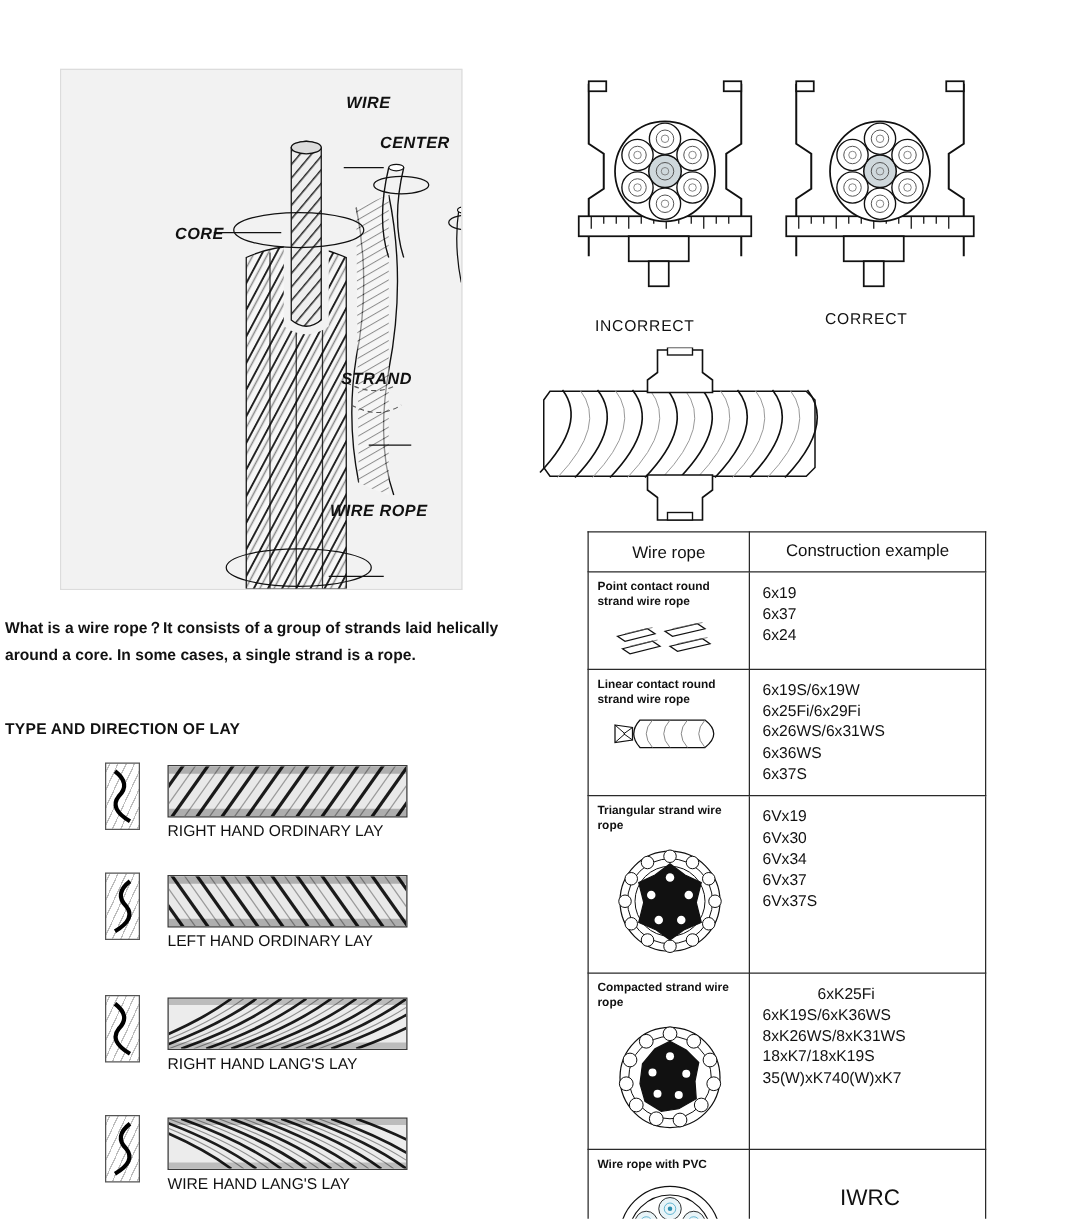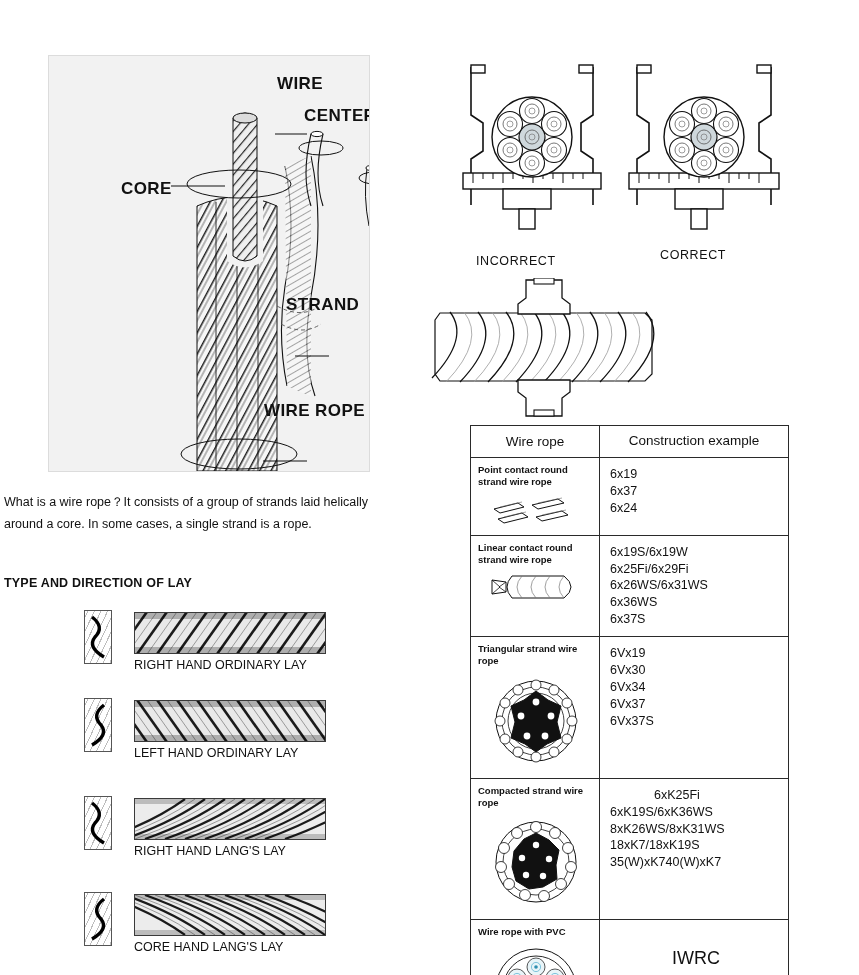--- a/index.html
+++ b/index.html
@@ -39,34 +39,36 @@
     left: 48px;
     top: 55px;
     width: 320px;
     height: 415px;
     background: #f2f2f2;
     border: 1px solid #dcdcdc;
     overflow: hidden;
   }
   .fig-label {
     position: absolute;
-    font-size: 17px;
+    font-size: 13px;
     font-weight: bold;
     color: #111;
     letter-spacing: 0.4px;
     white-space: nowrap;
+    font-style: italic;
   }
   .intro-text {
     position: absolute;
     left: 4px;
     top: 492px;
     width: 400px;
     font-size: 12.5px;
     line-height: 1.75;
     color: #111;
+    font-weight: bold;
   }
   .section-head {
     position: absolute;
     left: 4px;
     top: 576px;
     font-size: 12.5px;
     font-weight: bold;
     letter-spacing: 0.2px;
   }
   .lay-item { position: absolute; left: 84px; }
@@ -234,24 +236,24 @@
         <path d="M246 300 L280 300"></path>
         <path d="M214 405 L258 405"></path>
       </g>
 
       <g stroke="#555" stroke-width="0.9" fill="none" stroke-dasharray="4 3">
         <path d="M228 250 Q250 262 268 252"></path>
         <path d="M232 268 Q254 280 272 268"></path>
       </g>
     </svg>
 
-    <div class="fig-label" style="left:72px; top:123px;">CORE</div>
+    <div class="fig-label" style="left:91px; top:123px;">CORE</div>
     <div class="fig-label" style="left:228px; top:18px;">WIRE</div>
     <div class="fig-label" style="left:255px; top:50px;">CENTER</div>
-    <div class="fig-label" style="left:237px; top:239px;">STRAND</div>
+    <div class="fig-label" style="left:224px; top:239px;">STRAND</div>
     <div class="fig-label" style="left:215px; top:345px;">WIRE ROPE</div>
   </div>
 
   <div class="intro-text">What is a wire rope？It consists of a group of strands laid helically around a core. In some cases, a single strand is a rope.</div>
 
   <div class="section-head">TYPE AND DIRECTION OF LAY</div>
 
   <div class="lay-item" style="top:610px;">
     <div class="lay-sym">
       <svg class="sline" viewBox="0 0 18 44">
@@ -400,21 +402,21 @@
             <path d="M40 0 Q90 18 120 40"></path>
           <path d="M60 0 Q110 18 140 40"></path>
             <path d="M80 0 Q130 18 160 40"></path>
           <path d="M100 0 Q150 18 180 40"></path>
             <path d="M120 0 Q170 18 200 40"></path>
         </g>
         <rect x="0" y="0" width="190" height="5" fill="#000" opacity="0.2"></rect>
         <rect x="0" y="35" width="190" height="5" fill="#000" opacity="0.2"></rect>
       </svg>
     </div>
-    <div class="lay-caption">CORE HAND LANG'S LAY</div>
+    <div class="lay-caption">WIRE HAND LANG'S LAY</div>
   </div>
 
   <div class="caliper-box" style="left:443px; top:55px;">
     <svg width="180" height="185" viewBox="0 0 180 185">
 
       <path d="M28 12 L28 60 L40 68 L40 96 L28 104 L28 150" fill="#fff" stroke="#111" stroke-width="1.6"></path>
       <path d="M150 12 L150 60 L138 68 L138 96 L150 104 L150 150" fill="#fff" stroke="#111" stroke-width="1.6"></path>
       <rect x="28" y="10" width="14" height="8" fill="#fff" stroke="#111" stroke-width="1.4"></rect>
       <rect x="136" y="10" width="14" height="8" fill="#fff" stroke="#111" stroke-width="1.4"></rect>
 

